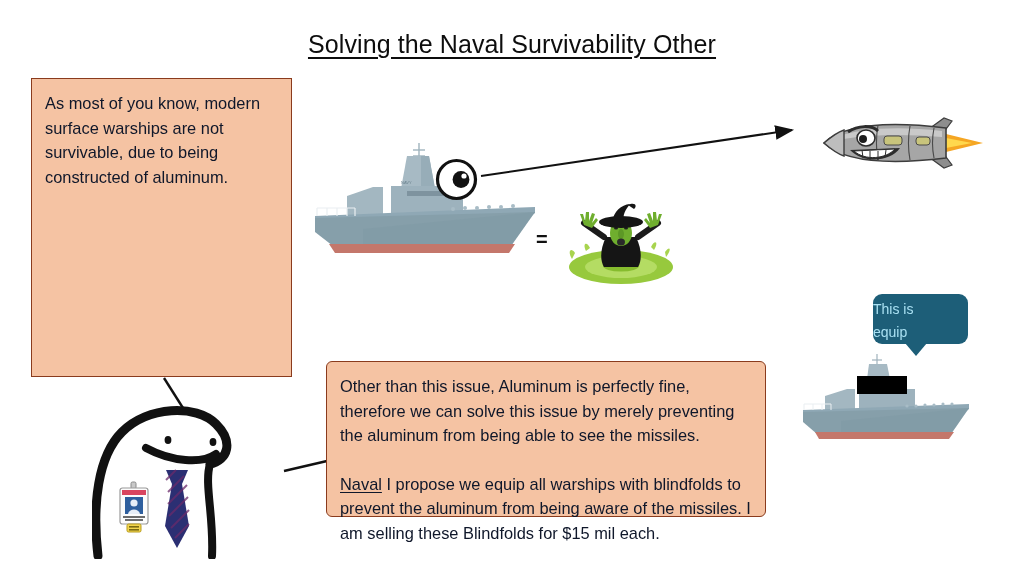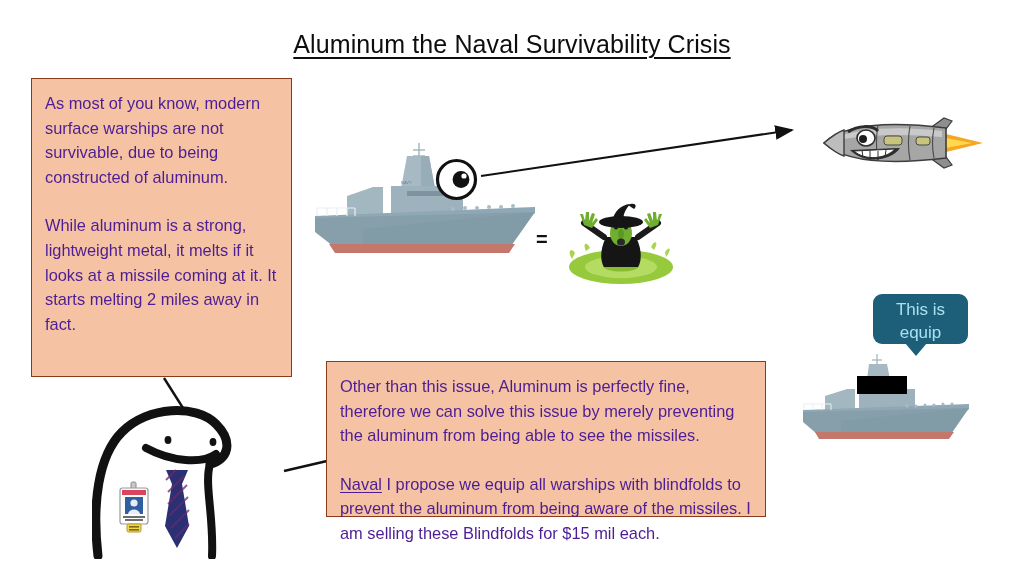--- a/index.html
+++ b/index.html
@@ -17,40 +17,40 @@
     text-decoration:underline;text-underline-offset:4px;
     text-decoration-thickness:1.5px;
   }
 
   
   .callout{
     position:absolute;
     background:#f5c3a3;
     border:1.5px solid #8a3b1d;
     box-sizing:border-box;
-    color:#4c1d95;
+    color:#0f172a;
     font-size:16.4px;
     line-height:24.6px;
     padding:12px 11px 10px 13px;
   }
   .callout p{margin:0;}
   .callout p.gap{margin-top:24px;}
   .callout u{text-decoration:underline;text-underline-offset:2px;}
 
   #box-left{left:31px;top:78px;width:261px;height:299px;}
-  #box-bottom{left:326px;top:361px;width:440px;height:156px;}
+  #box-bottom{left:326px;top:361px;width:440px;height:156px;border-radius:6px;}
 
   
   svg.overlay{position:absolute;left:0;top:0;width:1024px;height:583px;overflow:visible;}
 
   
   .bubble{
     position:absolute;left:873px;top:294px;width:95px;height:50px;
     background:#1d5e78;border-radius:9px;
-    color:#a9e0f2;font-size:17px;line-height:23px;text-align:center;
+    color:#a9e0f2;font-size:14px;line-height:23px;
     padding-top:4px;box-sizing:border-box;
   }
   .bubble .tail{
     position:absolute;left:32px;bottom:-12px;width:0;height:0;
     border-left:11px solid transparent;border-right:11px solid transparent;
     border-top:13px solid #1d5e78;
   }
 
   
   .eqsign{
@@ -64,39 +64,38 @@
   #missile{left:818px;top:112px;width:165px;height:62px;}
   #witch{left:566px;top:203px;width:110px;height:82px;}
   #flork{left:92px;top:384px;width:180px;height:175px;}
   #eye{left:434px;top:157px;width:45px;height:45px;}
 </style>
 </head>
 <body>
 
 <div class="canvas">
 
-  <div class="title">Aluminum the Naval Survivability Crisis</div>
+  <div class="title">Solving the Naval Survivability Other</div>
 
   <svg class="overlay">
     <defs>
       <marker id="arrowhead" markerWidth="9" markerHeight="7" refX="8" refY="3.5" orient="auto">
         <polygon points="0 0, 9 3.5, 0 7" fill="#111111"></polygon>
       </marker>
     </defs>
 
     <line x1="481" y1="176" x2="792" y2="130" stroke="#111111" stroke-width="2.1" marker-end="url(#arrowhead)"></line>
 
     <line x1="164" y1="378" x2="183" y2="408" stroke="#111111" stroke-width="2.4"></line>
 
     <line x1="284" y1="471" x2="327" y2="461" stroke="#111111" stroke-width="2.4"></line>
   </svg>
 
   <div class="callout" id="box-left">
     <p>As most of you know, modern surface warships are not survivable, due to being constructed of aluminum.</p>
-    <p class="gap">While aluminum is a strong, lightweight metal, it melts if it looks at a missile coming at it. It starts melting 2 miles away in fact.</p>
   </div>
 
   <div class="callout" id="box-bottom">
     <p>Other than this issue, Aluminum is perfectly fine, therefore we can solve this issue by merely preventing the aluminum from being able to see the missiles.</p>
     <p class="gap"><u>Naval</u><span> I propose we equip all warships with blindfolds to prevent the aluminum from being aware of the missiles. I am selling these Blindfolds for $15 mil each.</span></p>
   </div>
 
   <div class="eqsign">=</div>
 
   <div class="bubble">

